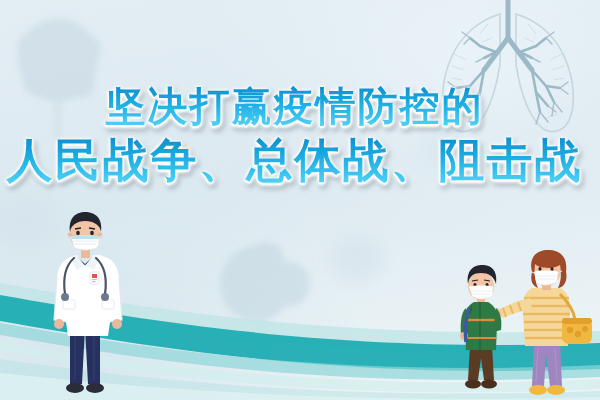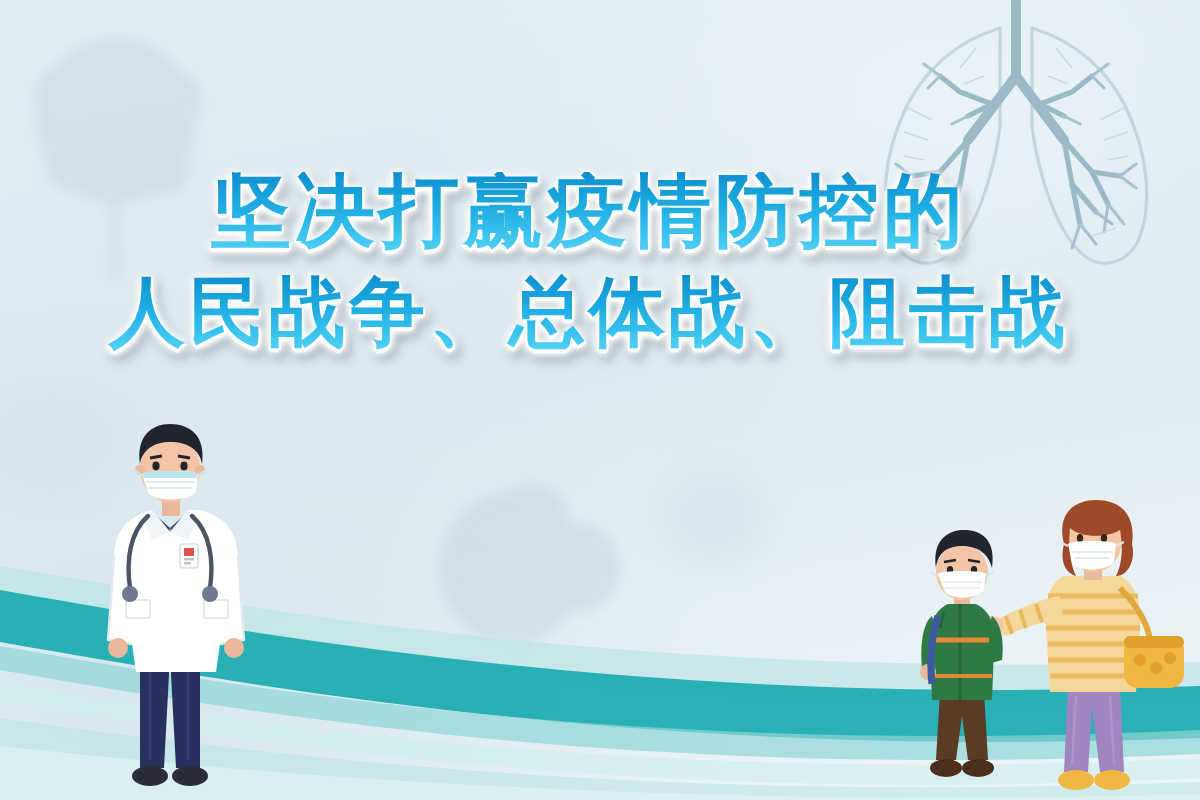--- a/index.html
+++ b/index.html
@@ -42,21 +42,21 @@
     color:#14a5dc;
     background:linear-gradient(180deg,#0e8fd0 0%, #1aa9e0 38%, #35c0ee 72%, #56d2f6 100%);
     -webkit-background-clip:text;background-clip:text;
     -webkit-text-fill-color:transparent;
     filter:drop-shadow(0 0 2px #ffffff)
            drop-shadow(1px 1px 0 #ffffff)
            drop-shadow(-1px 1px 0 #ffffff)
            drop-shadow(2px 3px 2px rgba(110,125,135,.45));
   }
   .hl-1{font-size:40px;}
-  .hl-2{font-size:38px;margin-top:10px;}
+  .hl-2{font-size:46px;margin-top:10px;}
 
   
   .figure{position:absolute;}
   #doctor{left:32px;top:208px;width:112px;height:192px;}
   #family{right:-2px;top:250px;width:146px;height:150px;}
 </style>
 </head>
 <body>
 
 <div id="poster">

